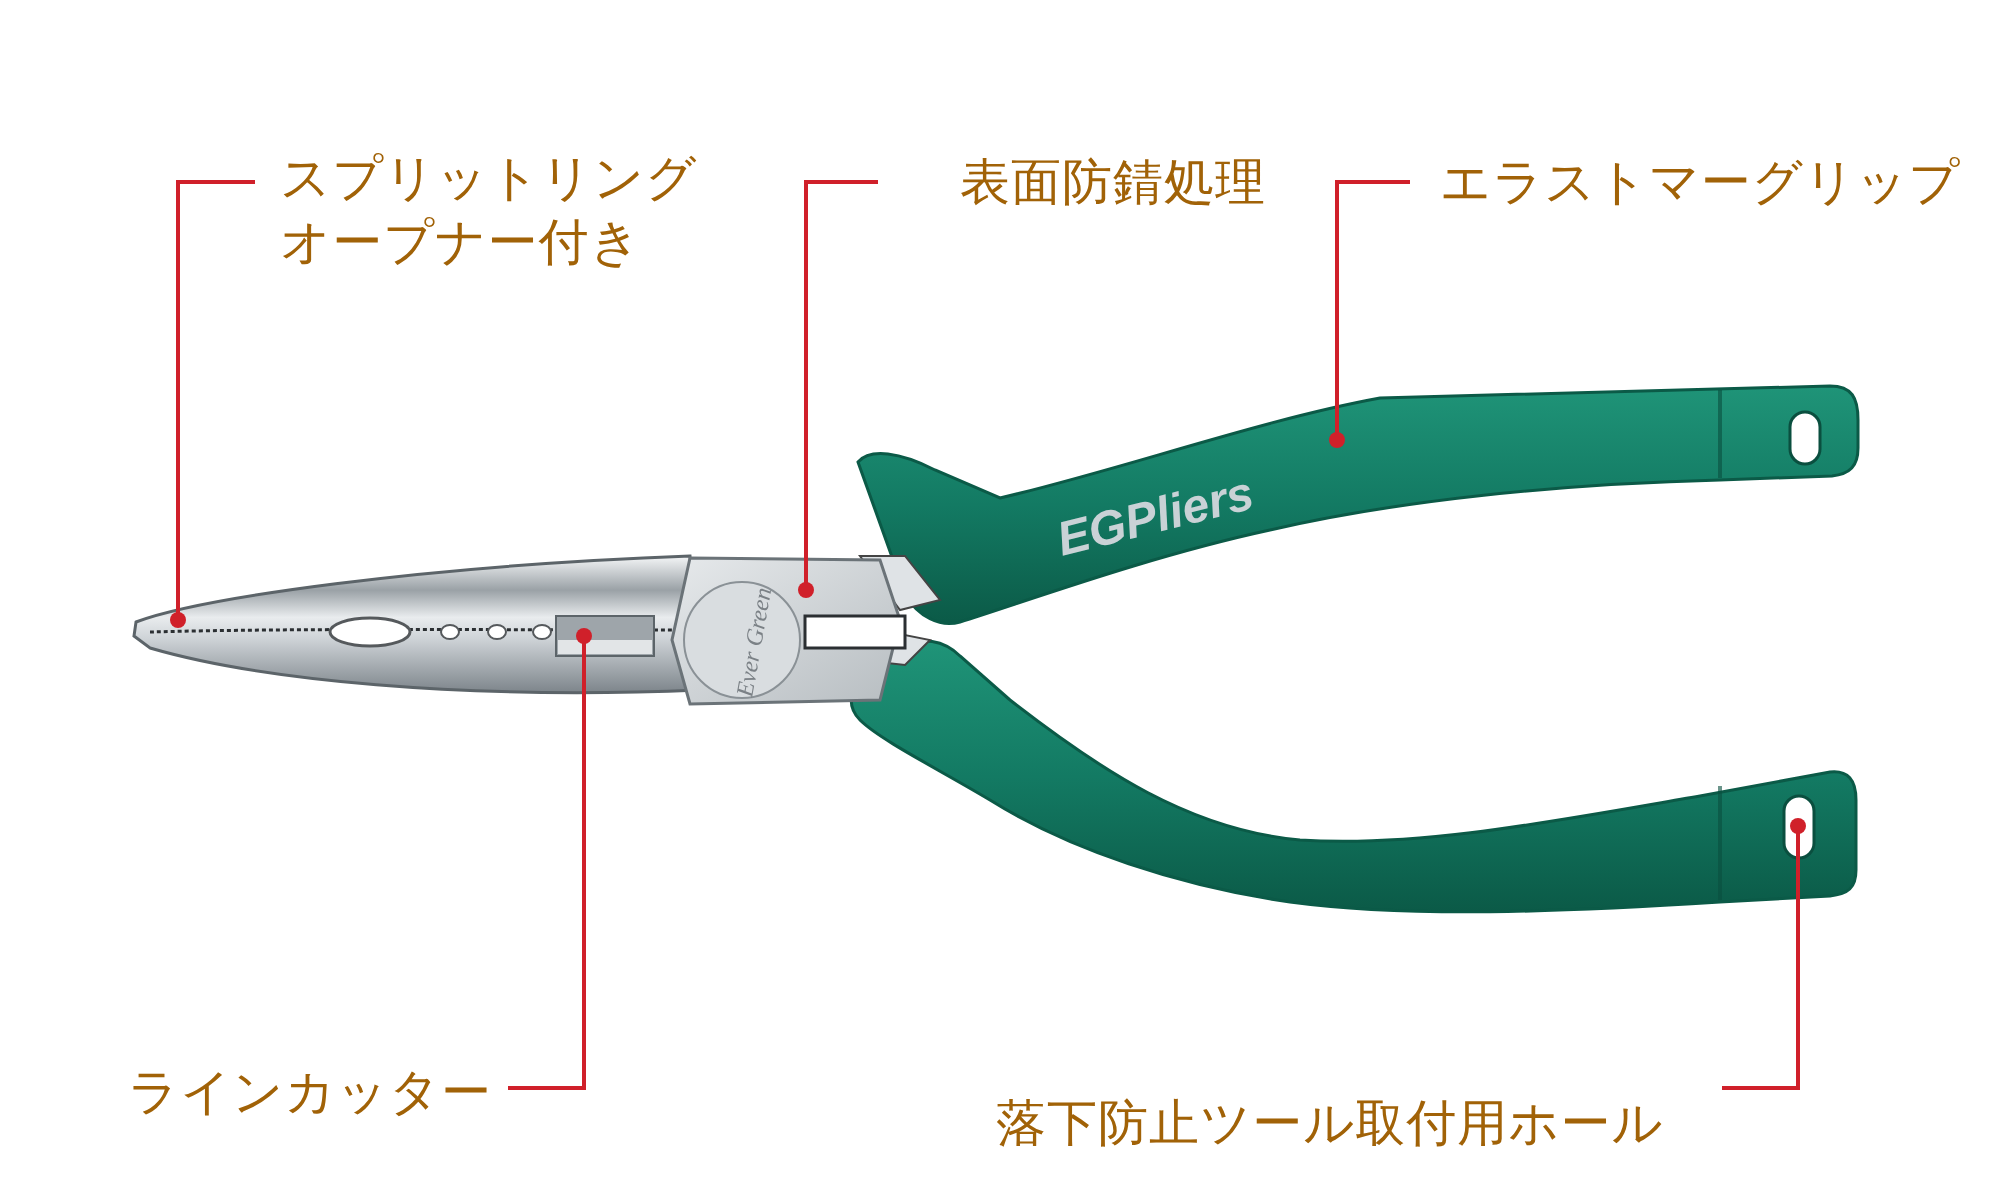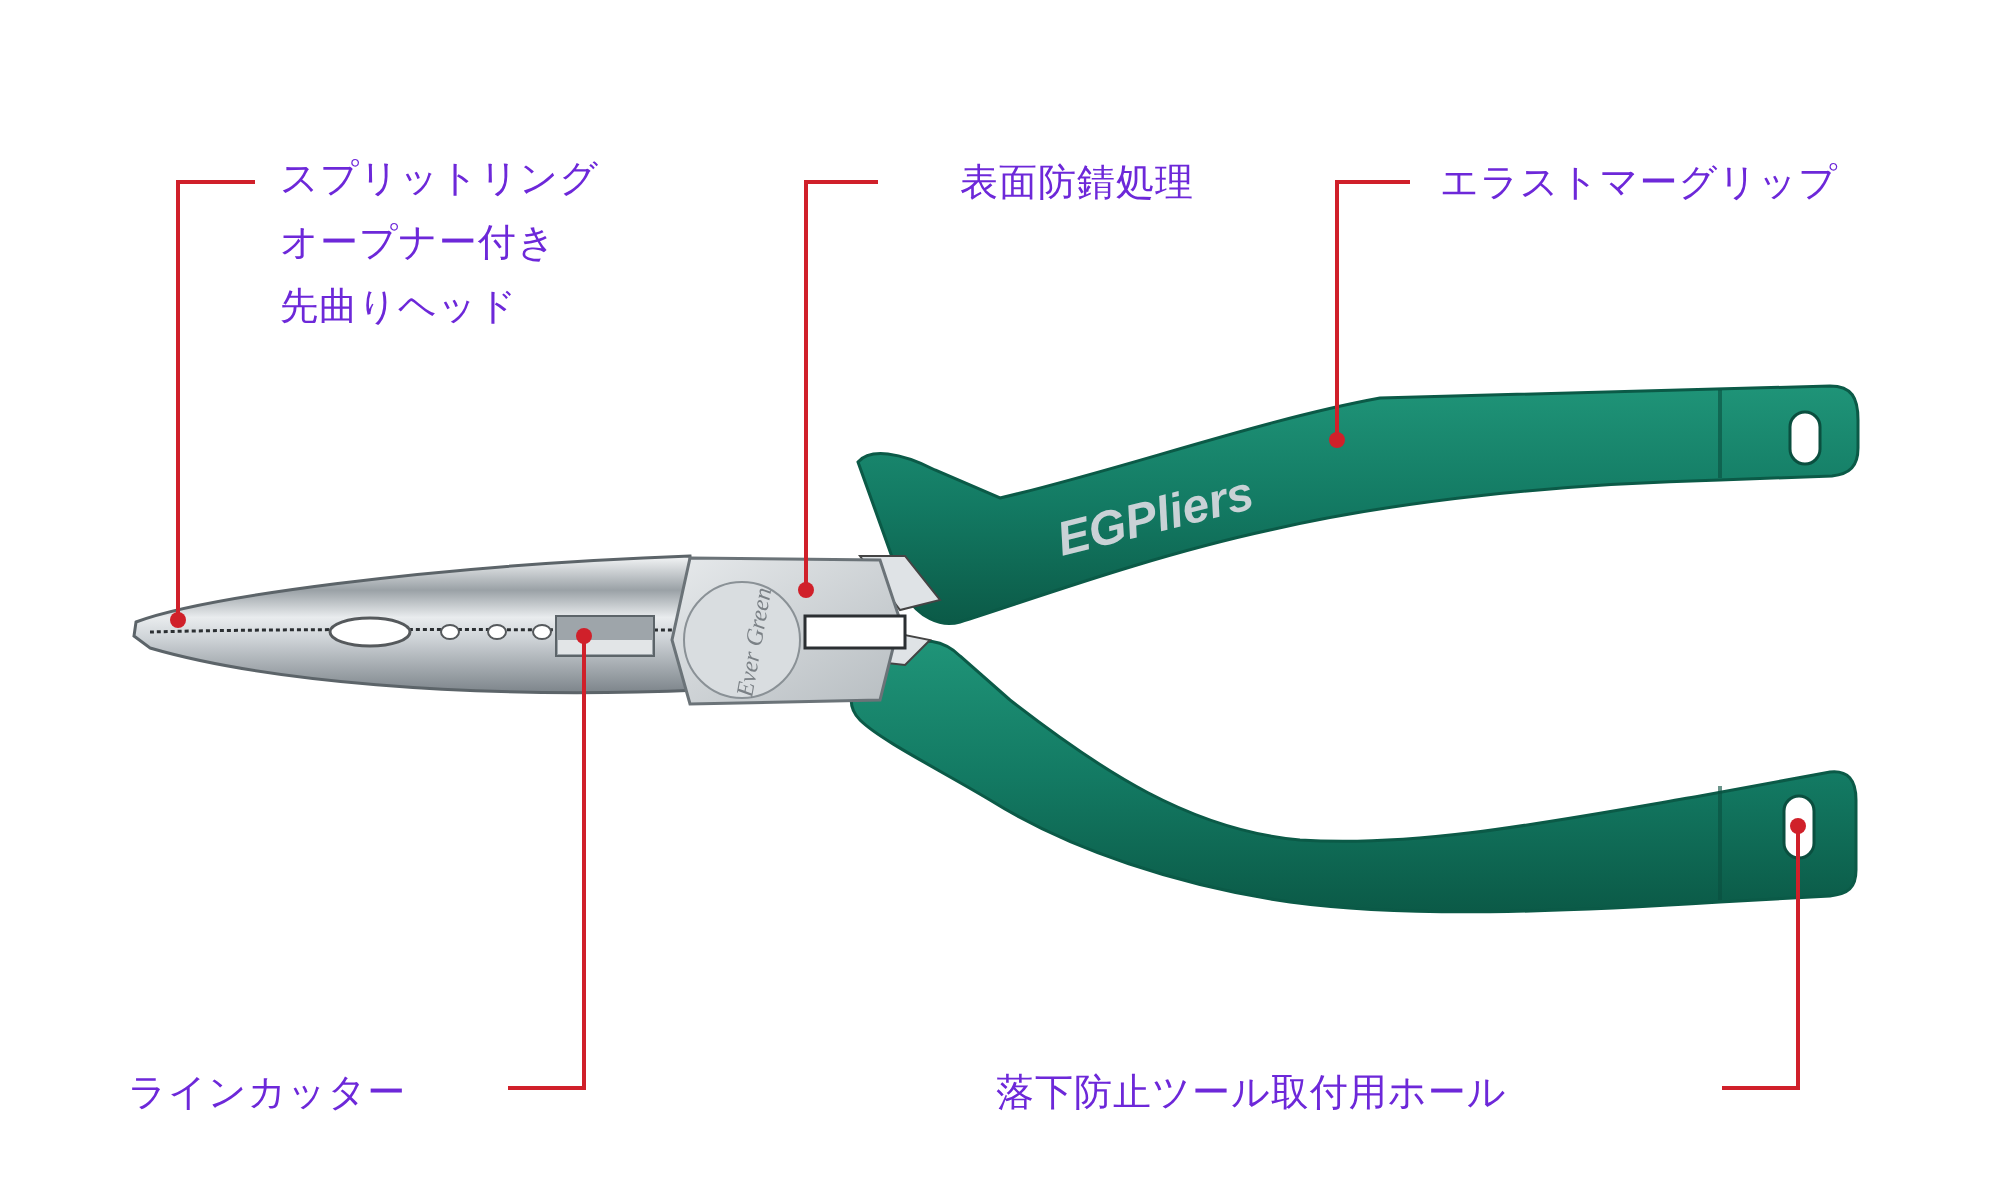--- a/index.html
+++ b/index.html
@@ -1,27 +1,27 @@
 <!DOCTYPE html>
 <html><head>
 <meta charset="utf-8">
 <style>
   html, body { margin: 0; padding: 0; background: #ffffff; }
   body { width: 2000px; height: 1183px; position: relative; overflow: hidden;
          font-family: "DejaVu Sans", "Liberation Sans", sans-serif; color: #1a1a1a; }
   .stage { position: absolute; left: 0; top: 0; width: 2000px; height: 1183px; }
   svg.art { position: absolute; left: 0; top: 0; }
-  .label { position: absolute; font-size: 38px; line-height: 64px; letter-spacing: 1px;
-           color: #6d28d9; white-space: nowrap; }
+  .label { position: absolute; font-size: 50px; line-height: 64px; letter-spacing: 1px;
+           color: #a16207; white-space: nowrap; }
   .label .line { display: block; }
   #lbl-tip   { left: 280px; top: 146px; }
   #lbl-rust  { left: 960px; top: 150px; }
   #lbl-grip  { left: 1440px; top: 150px; }
   #lbl-cut   { left: 128px; top: 1060px; }
-  #lbl-hole  { left: 996px; top: 1060px; }
+  #lbl-hole  { left: 996px; top: 1091px; }
 </style>
 </head>
 <body>
 
 <div class="stage">
 
   <svg class="art" width="2000" height="1183" viewBox="0 0 2000 1183">
     <defs>
       <linearGradient id="steelG" x1="0" y1="0" x2="0" y2="1">
         <stop offset="0" stop-color="#f4f6f7"></stop>
@@ -99,21 +99,20 @@
       <circle cx="806" cy="590" r="8"></circle>
       <circle cx="1337" cy="440" r="8"></circle>
       <circle cx="584" cy="636" r="8"></circle>
       <circle cx="1798" cy="826" r="8"></circle>
     </g>
   </svg>
 
   <div class="label" id="lbl-tip">
     <span class="line">スプリットリング</span>
     <span class="line">オープナー付き</span>
-    <span class="line">先曲りヘッド</span>
   </div>
   <div class="label" id="lbl-rust">
     <span class="line">表面防錆処理</span>
   </div>
   <div class="label" id="lbl-grip">
     <span class="line">エラストマーグリップ</span>
   </div>
   <div class="label" id="lbl-cut">
     <span class="line">ラインカッター</span>
   </div>

